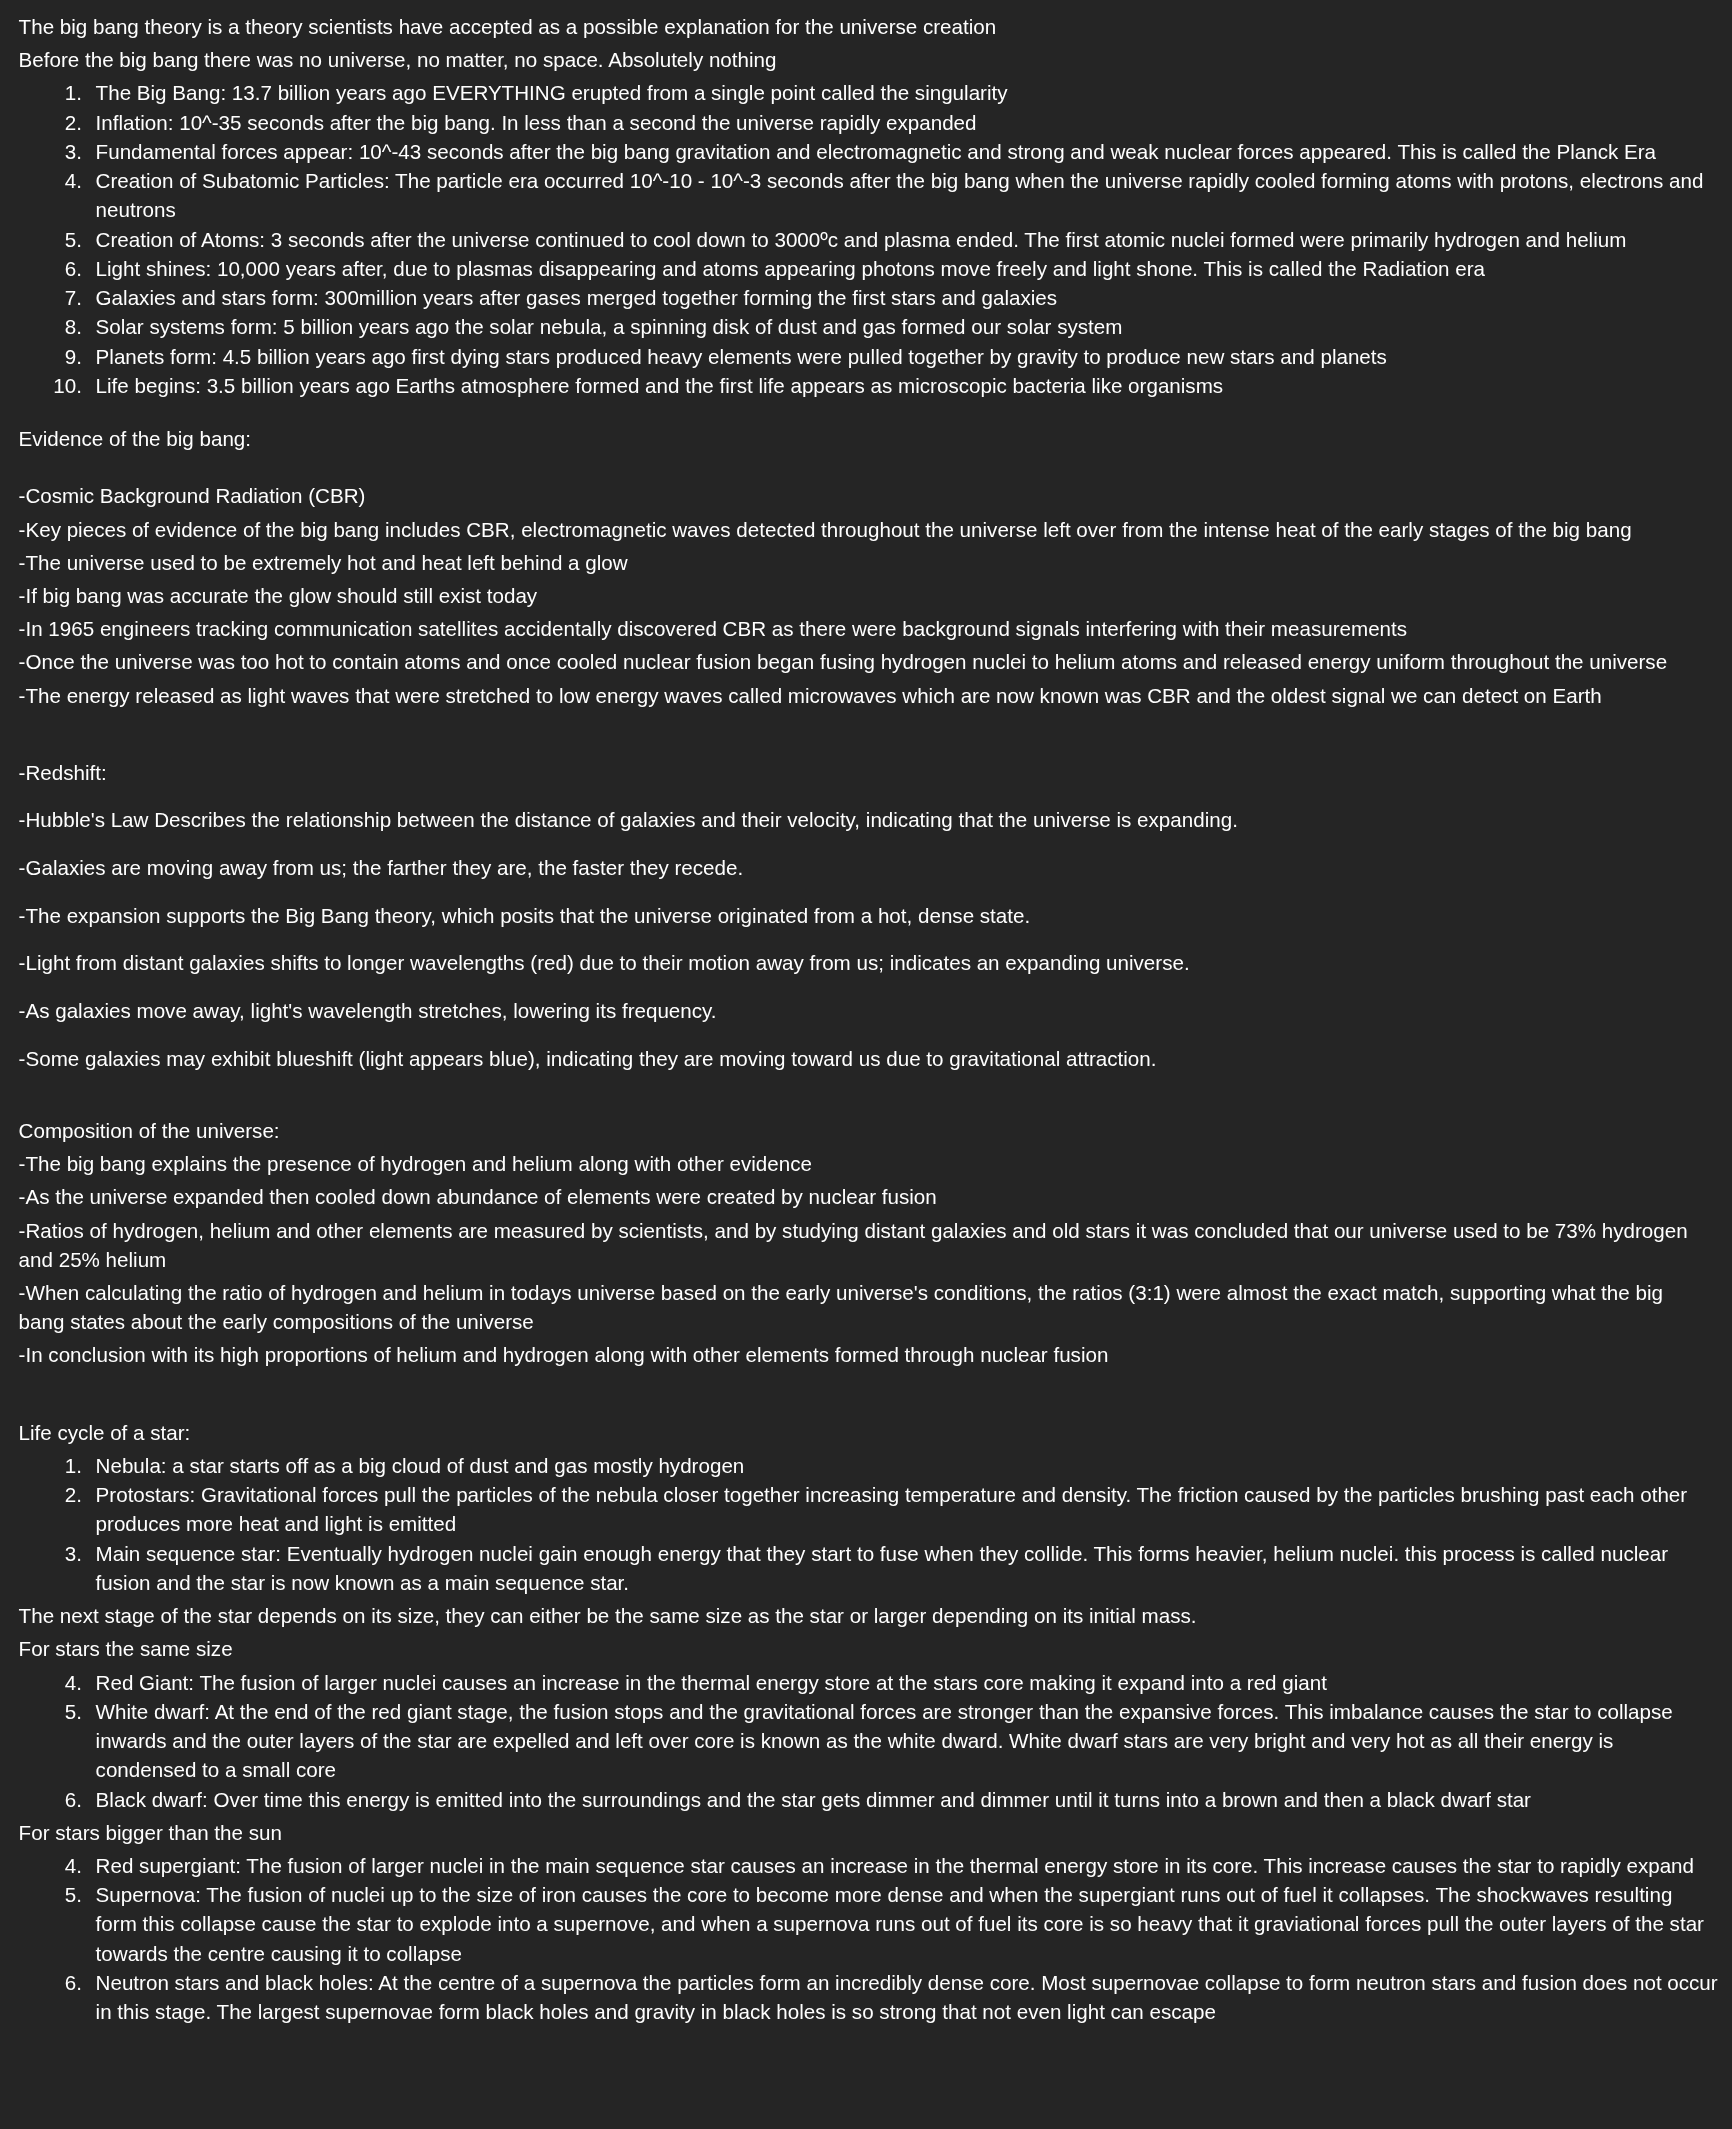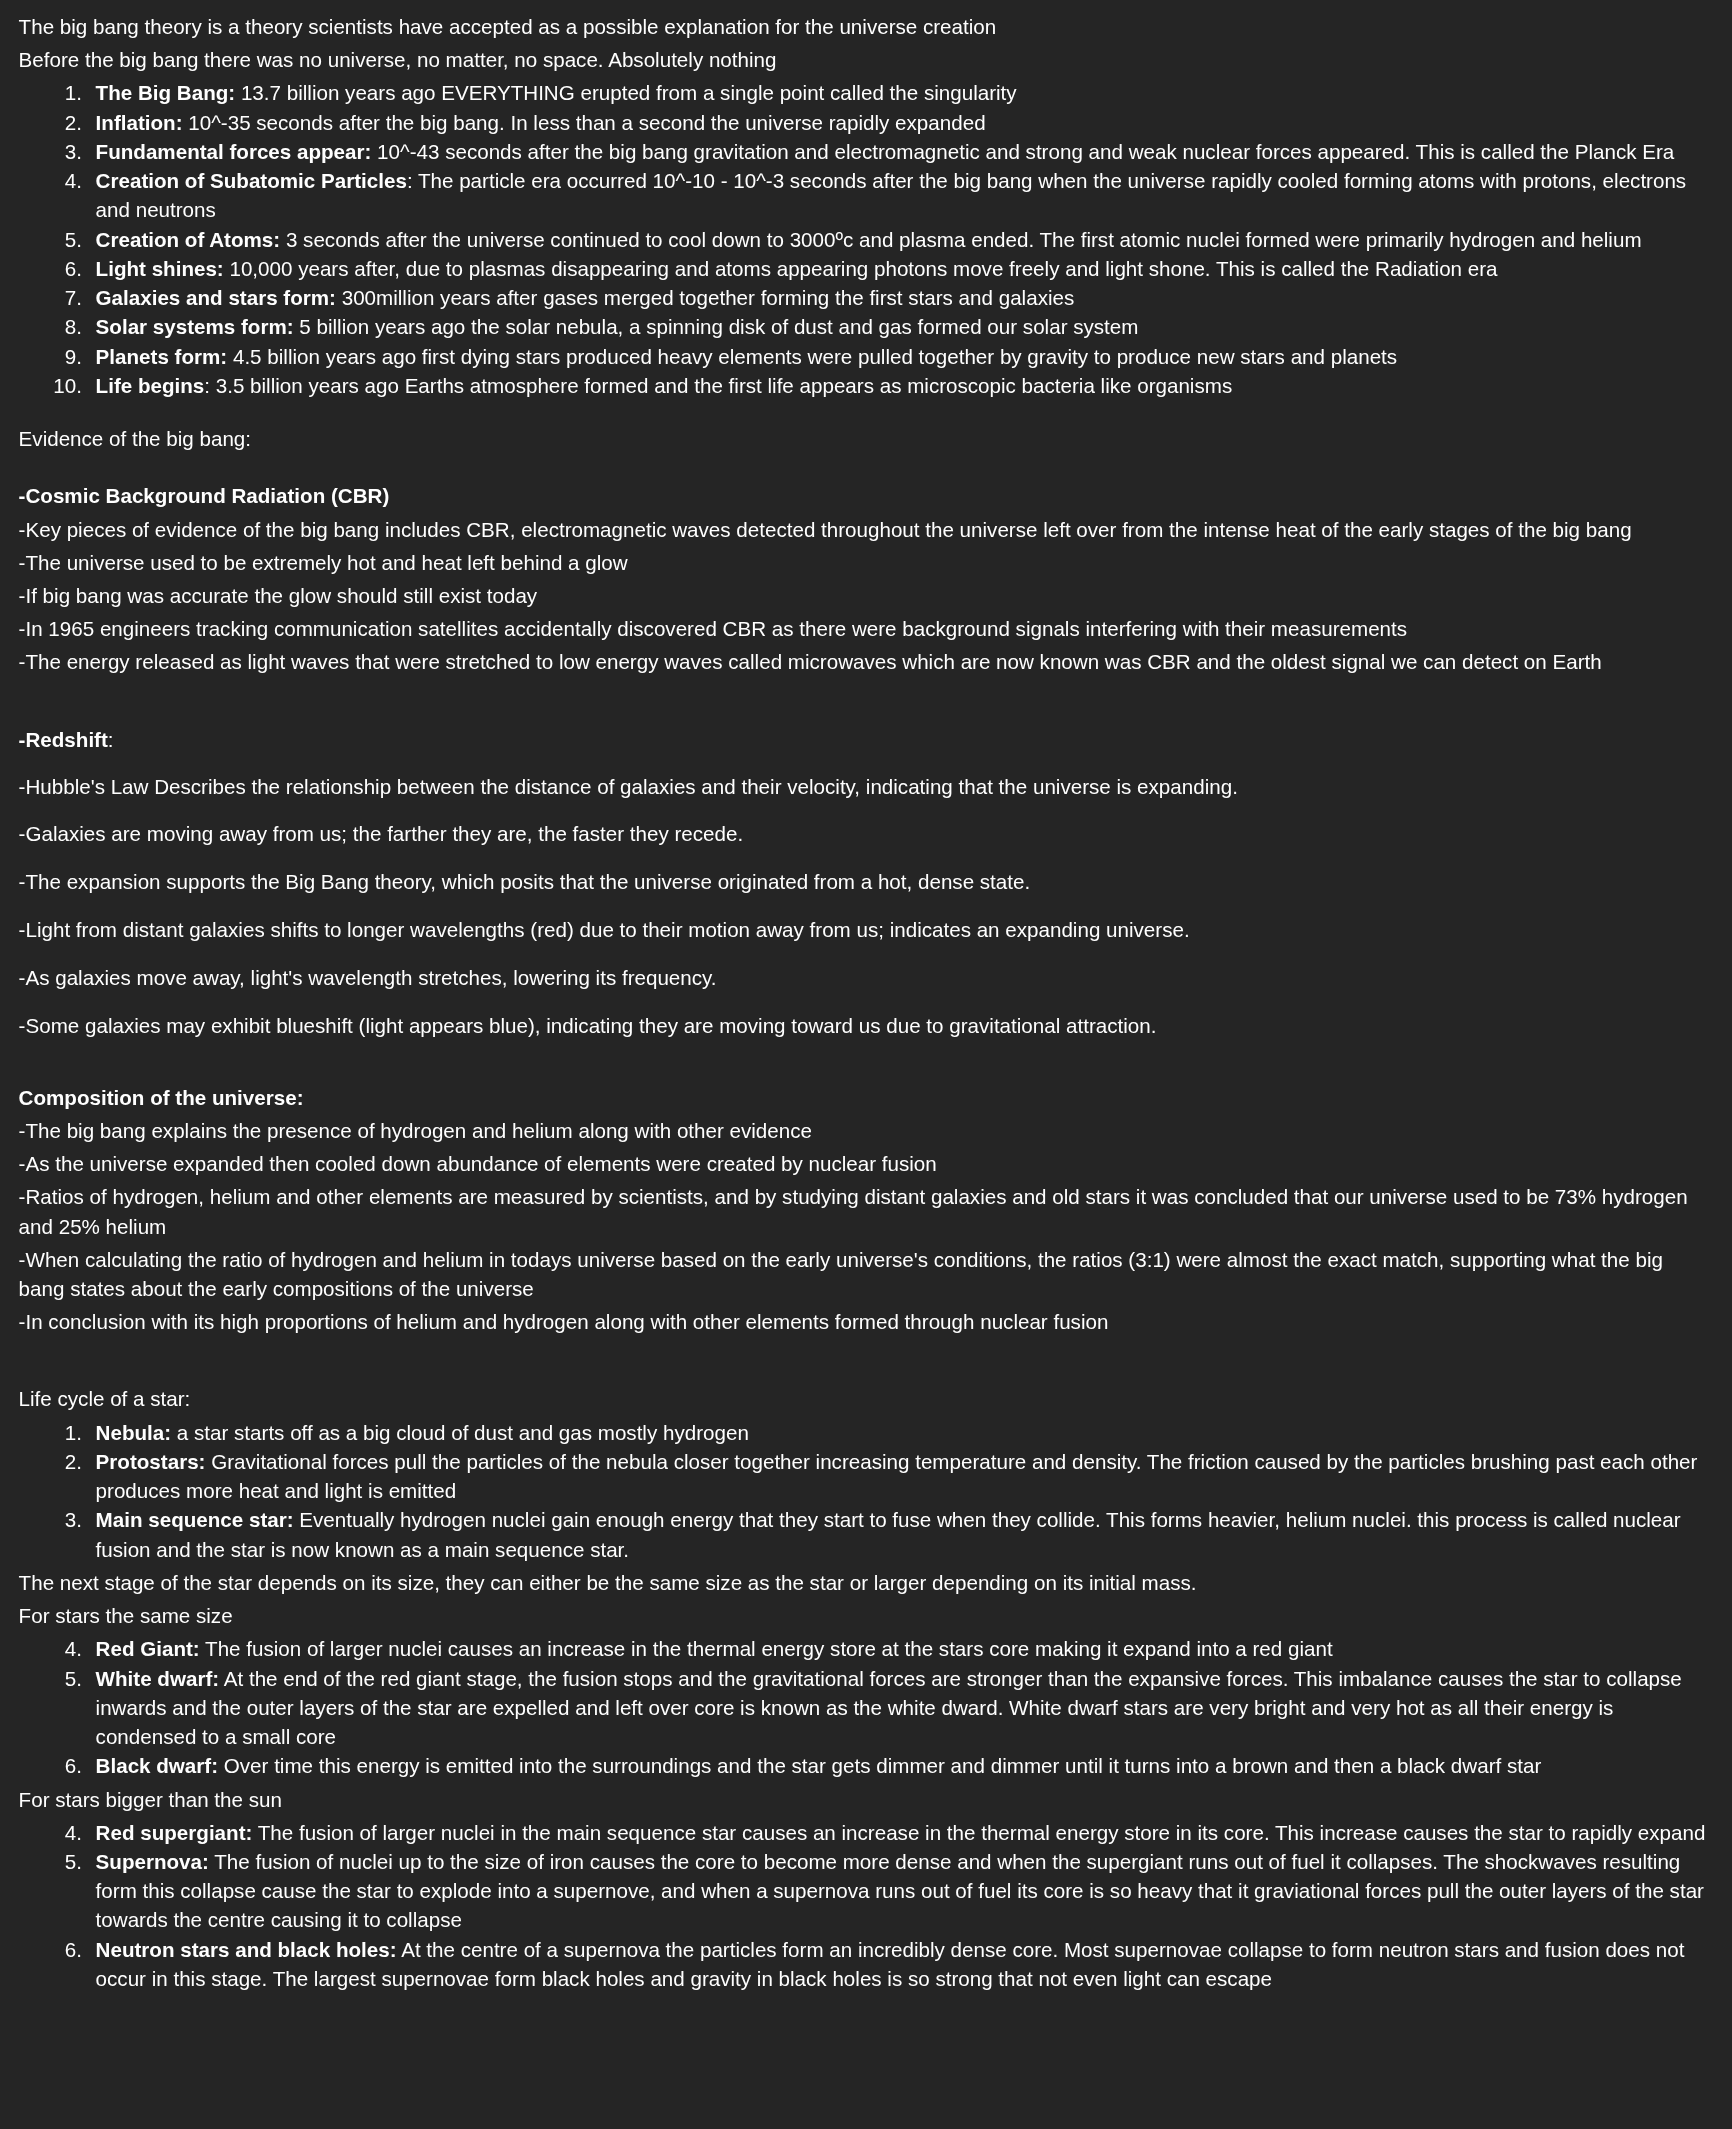--- a/index.html
+++ b/index.html
@@ -27,21 +27,21 @@
   .spacer {
     height: 20px;
   }
   .spacer-sm {
     height: 9.7px;
   }
   .spacer-lg {
     height: 40px;
   }
   b, .b {
-    font-weight: bold;
+    font-weight: normal;
   }
   ol.numlist {
     margin: 0;
     padding-left: 73px;
     list-style-position: outside;
   }
   ol.numlist > li {
     margin: 0;
     padding: 0;
     padding-left: 8px;
@@ -77,20 +77,21 @@
   <div class="spacer"></div>
   <p class="line">Evidence of the big bang:</p>
 
   <div class="spacer"></div>
   <p class="line b">-Cosmic Background Radiation (CBR)</p>
   <div id="cbr-lines">
       <p class="line">-Key pieces of evidence of the big bang includes CBR, electromagnetic waves detected throughout the universe left over from the intense heat of the early stages of the big bang</p>
       <p class="line">-The universe used to be extremely hot and heat left behind a glow</p>
       <p class="line">-If big bang was accurate the glow should still exist today</p>
       <p class="line">-In 1965 engineers tracking communication satellites accidentally discovered CBR as there were background signals interfering with their measurements</p>
+      <p class="line">-Once the universe was too hot to contain atoms and once cooled nuclear fusion began fusing hydrogen nuclei to helium atoms and released energy uniform throughout the universe</p>
       <p class="line">-The energy released as light waves that were stretched to low energy waves called microwaves which are now known was CBR and the oldest signal we can detect on Earth</p>
     </div>
 
   <div class="spacer-lg"></div>
   <p class="line"><b>-Redshift</b><span>:</span></p>
 
   <div class="spacer-sm"></div>
   <div class="para-spaced" id="redshift-lines">
       <p class="line">-Hubble's Law Describes the relationship between the distance of galaxies and their velocity, indicating that the universe is expanding.</p>
       <p class="line">-Galaxies are moving away from us; the farther they are, the faster they recede.</p>

